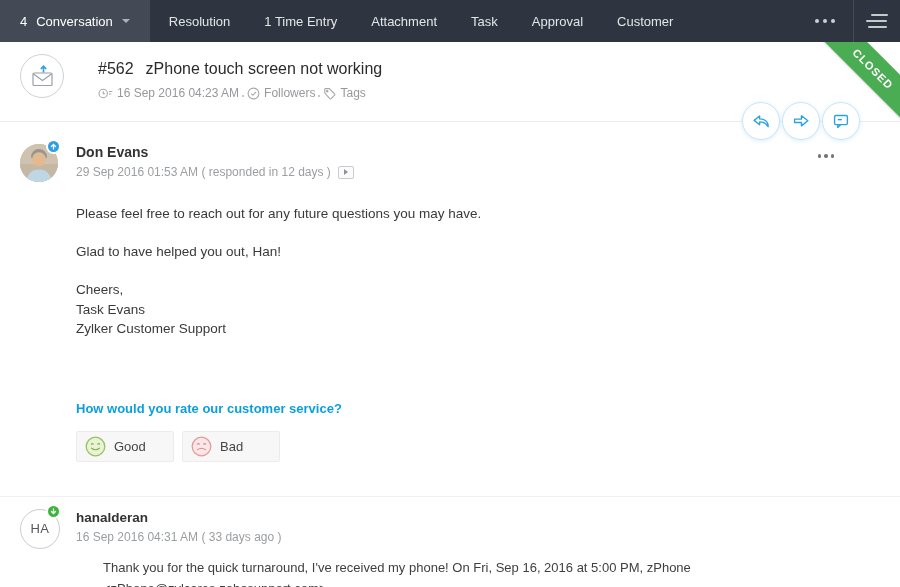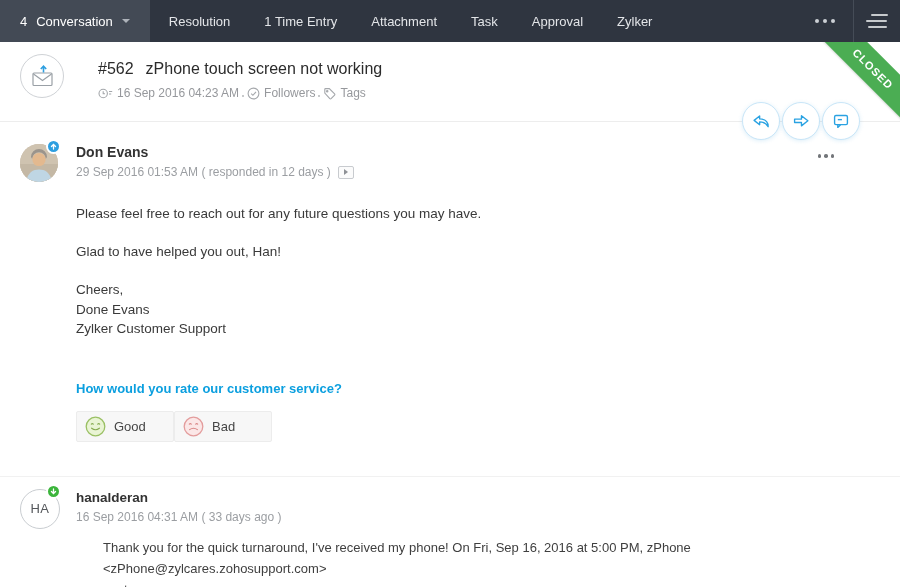--- a/index.html
+++ b/index.html
@@ -86,22 +86,22 @@
     display:flex; align-items:center; justify-content:center; cursor:pointer;
   }
   .expand-box i { width:0; height:0; border-top:3.5px solid transparent; border-bottom:3.5px solid transparent; border-left:4.5px solid #8e9196; display:block; margin-left:1px; }
   .msg-options { position:absolute; right:62px; top:28px; display:flex; gap:3px; cursor:pointer; padding:4px; }
   .msg-options i { width:3.5px; height:3.5px; border-radius:50%; background:#73767a; display:block; }
 
   .msg-body { margin-top:24px; font-size:13.5px; color:#3a3a3a; }
   .msg-body .para { margin-bottom:19px; line-height:19px; }
   .msg-body .tight { line-height:19.5px; }
 
-  .rating-link { margin-top:42px; font-size:13px; font-weight:bold; color:#0b9fdf; cursor:pointer; display:inline-block; }
-  .rating-row { display:flex; margin-top:14px; }
+  .rating-link { margin-top:62px; font-size:13px; font-weight:bold; color:#0b9fdf; cursor:pointer; display:inline-block; }
+  .rating-row { display:flex; gap:8px; margin-top:14px; }
   .rating-btn {
     height:31px; min-width:98px; background:#f7f7f7; border:1px solid #ececec; border-radius:2px;
     display:flex; align-items:center; gap:8px; padding:0 24px 0 8px; font-size:13px; color:#454545;
     cursor:pointer; font-family:inherit;
   }
 
   .msg2-body { margin-top:12px; font-size:13px; color:#3f3f3f; max-width:806px; }
   .msg2-body div { line-height:21px;margin-left:27px; }
 </style>
 </head>
@@ -124,21 +124,21 @@
     <div class="nav-item">
         <span>Attachment</span>
       </div>
     <div class="nav-item">
         <span>Task</span>
       </div>
     <div class="nav-item">
         <span>Approval</span>
       </div>
     <div class="nav-item">
-        <span>Zylker</span>
+        <span>Customer</span>
       </div>
     <div class="nav-right">
       <div class="nav-more">
           <i></i>
           <i></i>
           <i></i>
         </div>
       <div class="nav-sep"></div>
       <div class="nav-burger">
           <i></i>
@@ -239,21 +239,21 @@
       <span>29 Sep 2016 01:53 AM ( responded in 12 days )</span>
       <span class="expand-box">
           <i></i>
         </span>
     </div>
 
     <div class="msg-body">
       <p class="para">Please feel free to reach out for any future questions you may have.</p>
       <p class="para">Glad to have helped you out, Han!</p>
       <div class="tight">Cheers,</div>
-      <div class="tight">Done Evans</div>
+      <div class="tight">Task Evans</div>
       <div class="tight">Zylker Customer Support</div>
     </div>
 
     <a class="rating-link">How would you rate our customer service?</a>
     <div class="rating-row">
       <button class="rating-btn">
         <svg width="21" height="21" viewBox="0 0 21 21" fill="none">
           <circle cx="10.5" cy="10.5" r="9.3" fill="#e9f4d4" stroke="#9ac064" stroke-width="1.3"></circle>
           <path d="M6.3 8.2 Q7.3 7.1 8.3 8.2 M12.7 8.2 Q13.7 7.1 14.7 8.2" stroke="#86ab4f" stroke-width="1.1" stroke-linecap="round"></path>
           <path d="M6.6 12.2 Q10.5 15.4 14.4 12.2" stroke="#86ab4f" stroke-width="1.1" stroke-linecap="round"></path>

